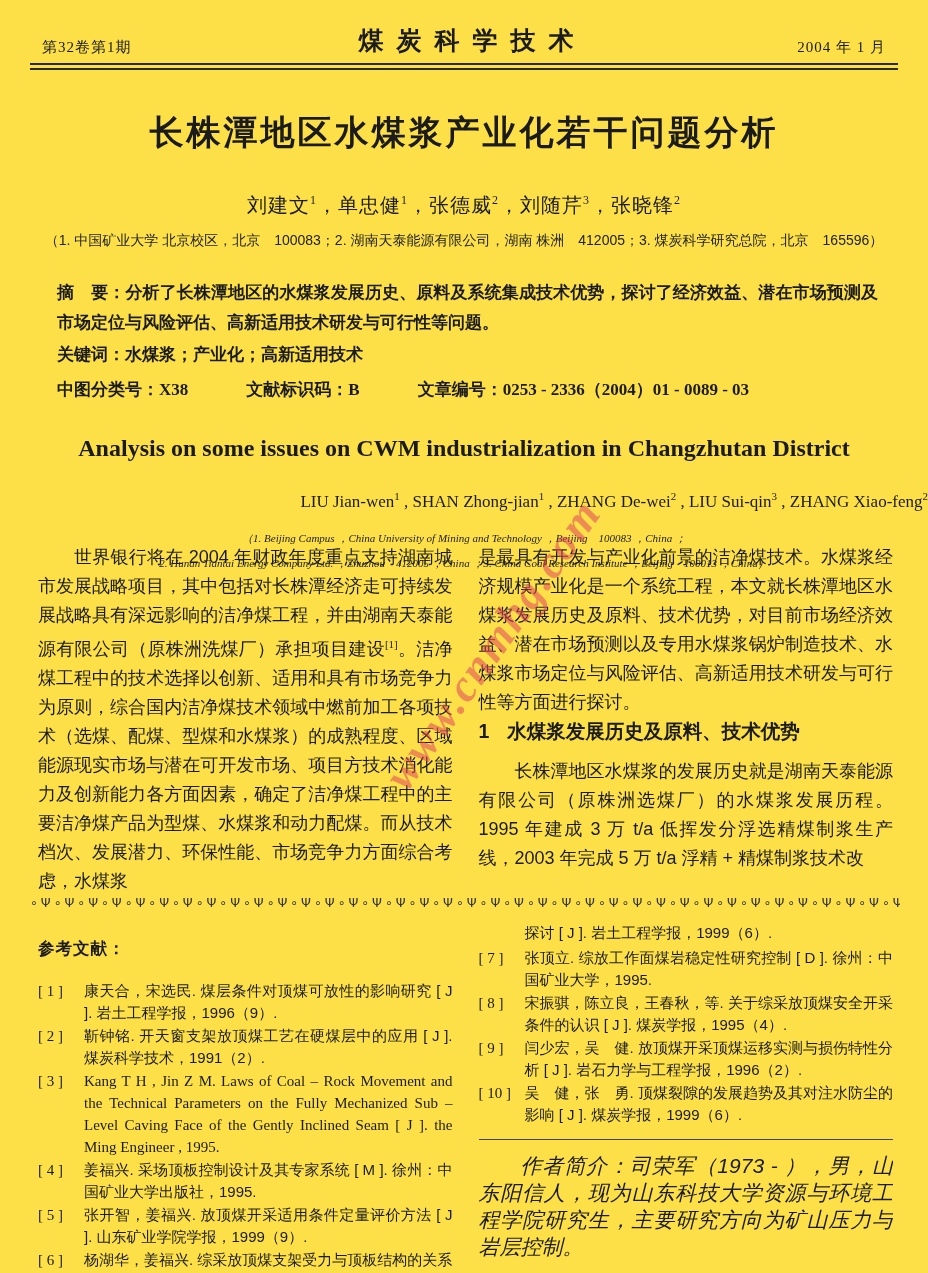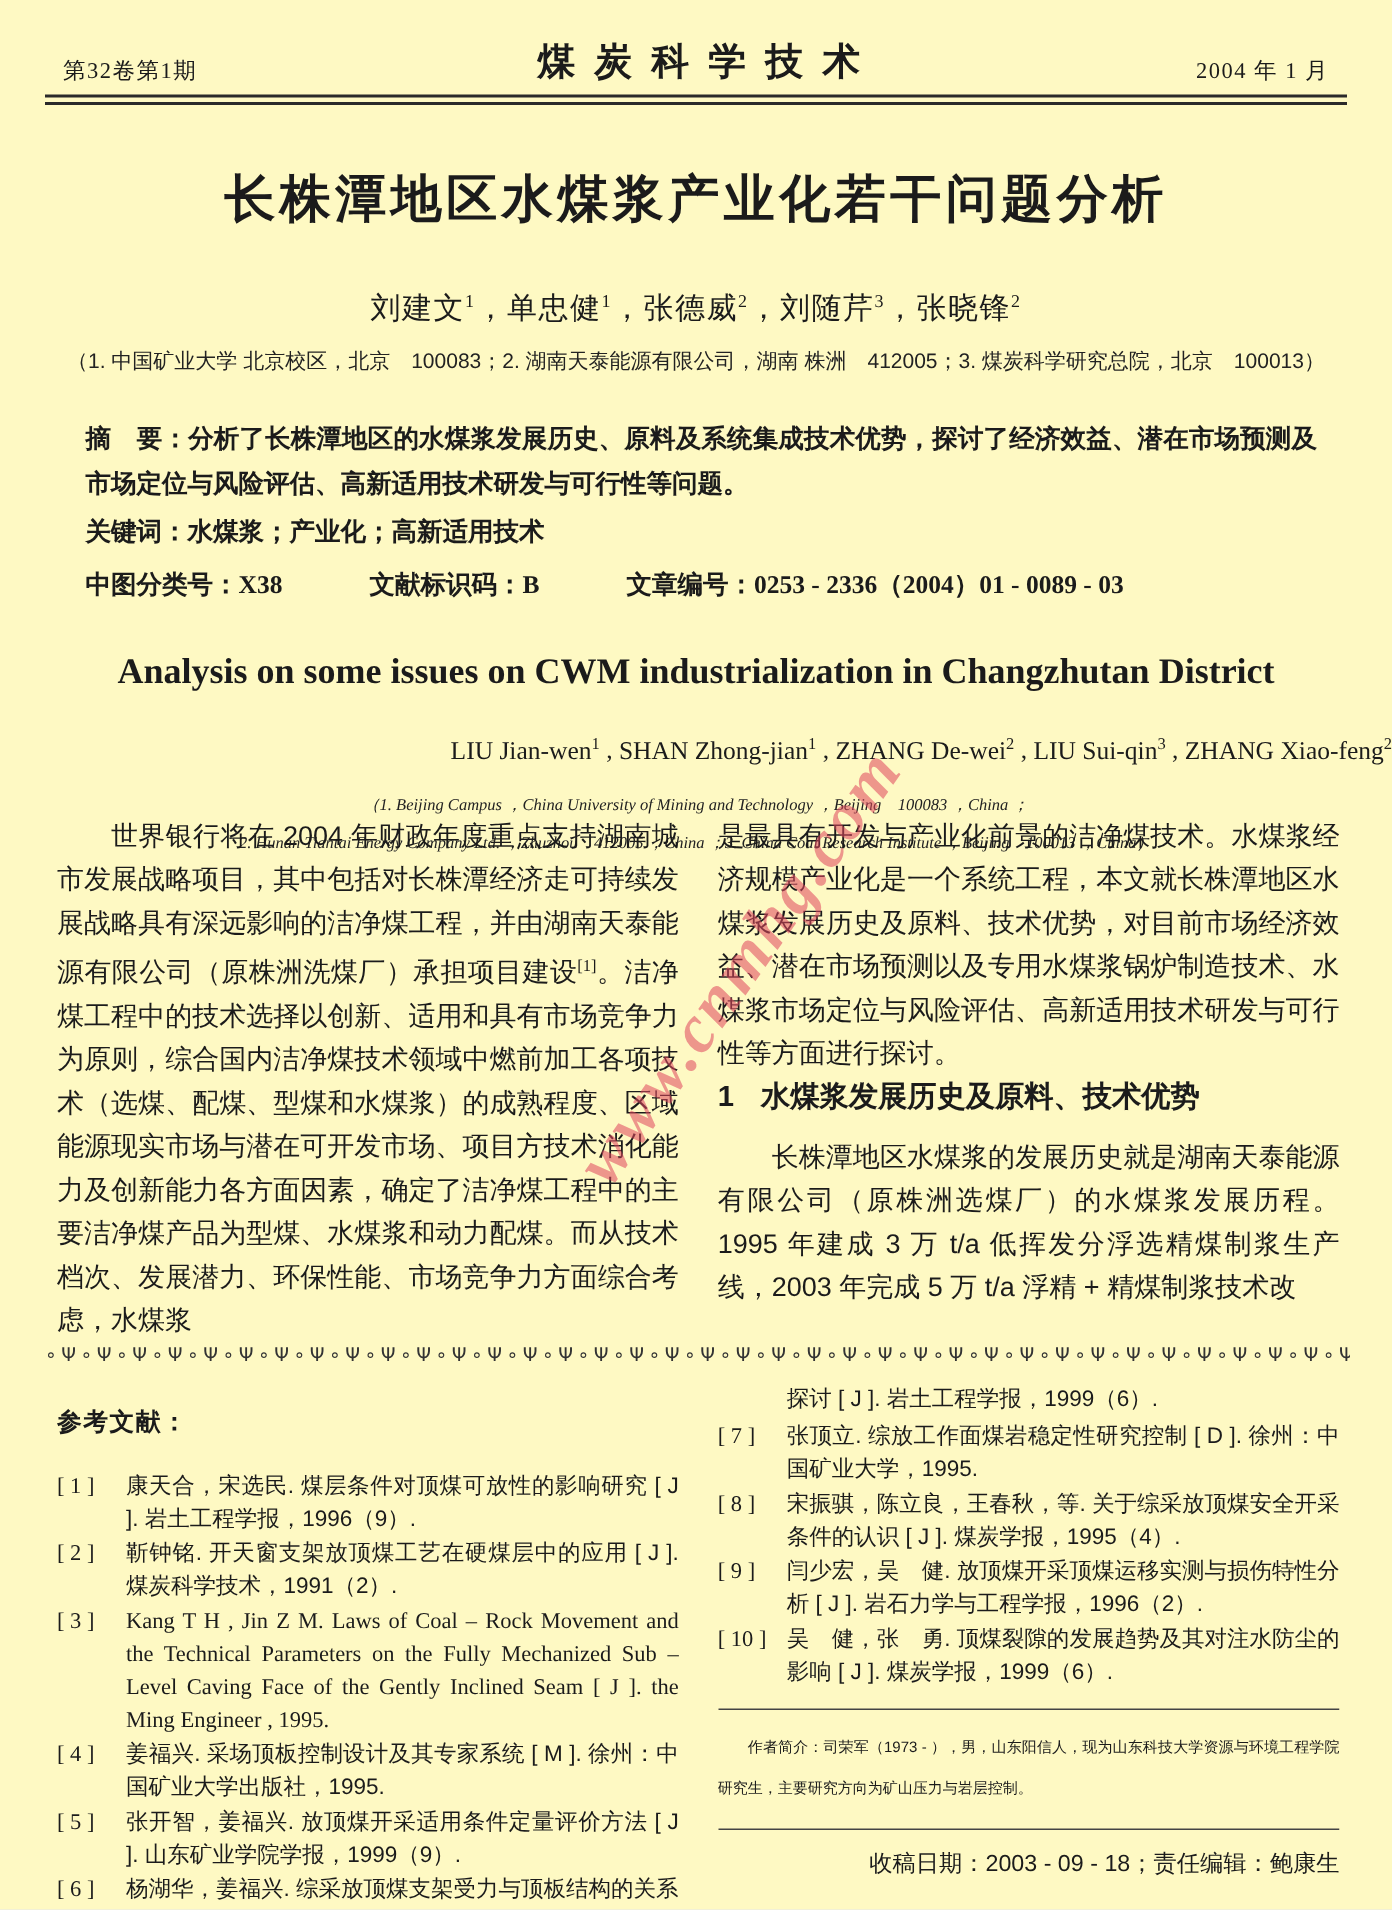--- a/index.html
+++ b/index.html
@@ -1,19 +1,19 @@
 <!DOCTYPE html>
 <html><head>
 <meta charset="utf-8">
 <style>
   * { margin:0; padding:0; box-sizing:border-box; }
   html,body { background:#e8e8e8; }
   .page {
     position:relative; width:928px; height:1273px; margin:0 auto;
-    background:#fef9c3; color:#1b1b1b; overflow:hidden;
+    background:#fde047; color:#1b1b1b; overflow:hidden;
     font-family:"Liberation Sans","DejaVu Sans",sans-serif;
   }
   
   .journal-header {
     display:flex; justify-content:space-between; align-items:flex-end;
     padding:24px 42px 6px 42px;
   }
   .jh-side { font-size:15px; letter-spacing:1px; font-family:"Liberation Serif","DejaVu Serif",serif; }
   .jh-name { font-size:25px; letter-spacing:13px; font-weight:600; transform:translateX(8px); }
   .header-rule { margin:0 30px; height:7px; border-top:2px solid #2a2a2a; border-bottom:2px solid #2a2a2a; }
@@ -50,21 +50,21 @@
   .foot-cols { position:absolute; left:38px; right:35px; top:920px; bottom:0;
                display:flex; gap:26px; overflow:hidden; }
   .fcol { flex:1 1 0; font-size:15px; line-height:22px; }
   .ref-heading { margin-top:17px; margin-bottom:21px; font-size:16.5px; font-weight:bold; letter-spacing:1px; }
   .ref-item { display:flex; margin-bottom:1px; }
   .ref-label { width:46px; flex:0 0 46px; font-family:"Liberation Serif",serif; }
   .ref-text { flex:1; text-align:justify; }
   .ref-en { font-family:"Liberation Serif","DejaVu Serif",serif; }
   .ref-cont { padding-left:46px; margin-top:2px; margin-bottom:3px; text-align:justify; }
   .thin-rule { border:none; border-top:1px solid #444; margin:13px 0 12px 0; }
-  .author-bio { font-size:10px; line-height:27px; text-align:justify; text-indent:2em; }
+  .author-bio { font-size:21px; line-height:27px; text-align:justify; text-indent:2em;font-style:italic; }
   .dateline { margin-top:9px; text-align:right; font-size:15.5px; white-space:nowrap; }
   
   .watermark { position:absolute; left:310px; top:618px; width:365px; text-align:center;
                transform:rotate(-55deg); font-size:45px; font-weight:bold; font-style:italic;
                font-family:"Liberation Serif","DejaVu Serif",serif; letter-spacing:2px;
                opacity:0.55; pointer-events:none; }
 </style>
 </head>
 <body>
 
@@ -76,21 +76,21 @@
     <span class="jh-side">2004 年 1 月</span>
   </div>
   <div class="header-rule"></div>
 
   <div class="cn-title">长株潭地区水煤浆产业化若干问题分析</div>
 
   <div class="cn-authors">
     <span><span>刘建文</span><sup>1</sup></span><span>，</span><span><span>单忠健</span><sup>1</sup></span><span>，</span><span><span>张德威</span><sup>2</sup></span><span>，</span><span><span>刘随芹</span><sup>3</sup></span><span>，</span><span><span>张晓锋</span><sup>2</sup></span>
   </div>
 
-  <div class="cn-affil">（1. 中国矿业大学 北京校区，北京　100083；2. 湖南天泰能源有限公司，湖南 株洲　412005；3. 煤炭科学研究总院，北京　100013）</div>
+  <div class="cn-affil">（1. 中国矿业大学 北京校区，北京　100083；2. 湖南天泰能源有限公司，湖南 株洲　412005；3. 煤炭科学研究总院，北京　165596）</div>
 
   <div class="abstract-block">
     <span>摘　要：</span><span>分析了长株潭地区的水煤浆发展历史、原料及系统集成技术优势，探讨了经济效益、潜在市场预测及市场定位与风险评估、高新适用技术研发与可行性等问题。</span>
   </div>
   <div class="abstract-block" style="margin-top:2px">
     <span>关键词：</span><span>水煤浆；产业化；高新适用技术</span>
   </div>
   <div class="meta-row">
     <span><span>中图分类号：</span><span class="meta-val">X38</span></span>
     <span><span>文献标识码：</span><span class="meta-val">B</span></span>

